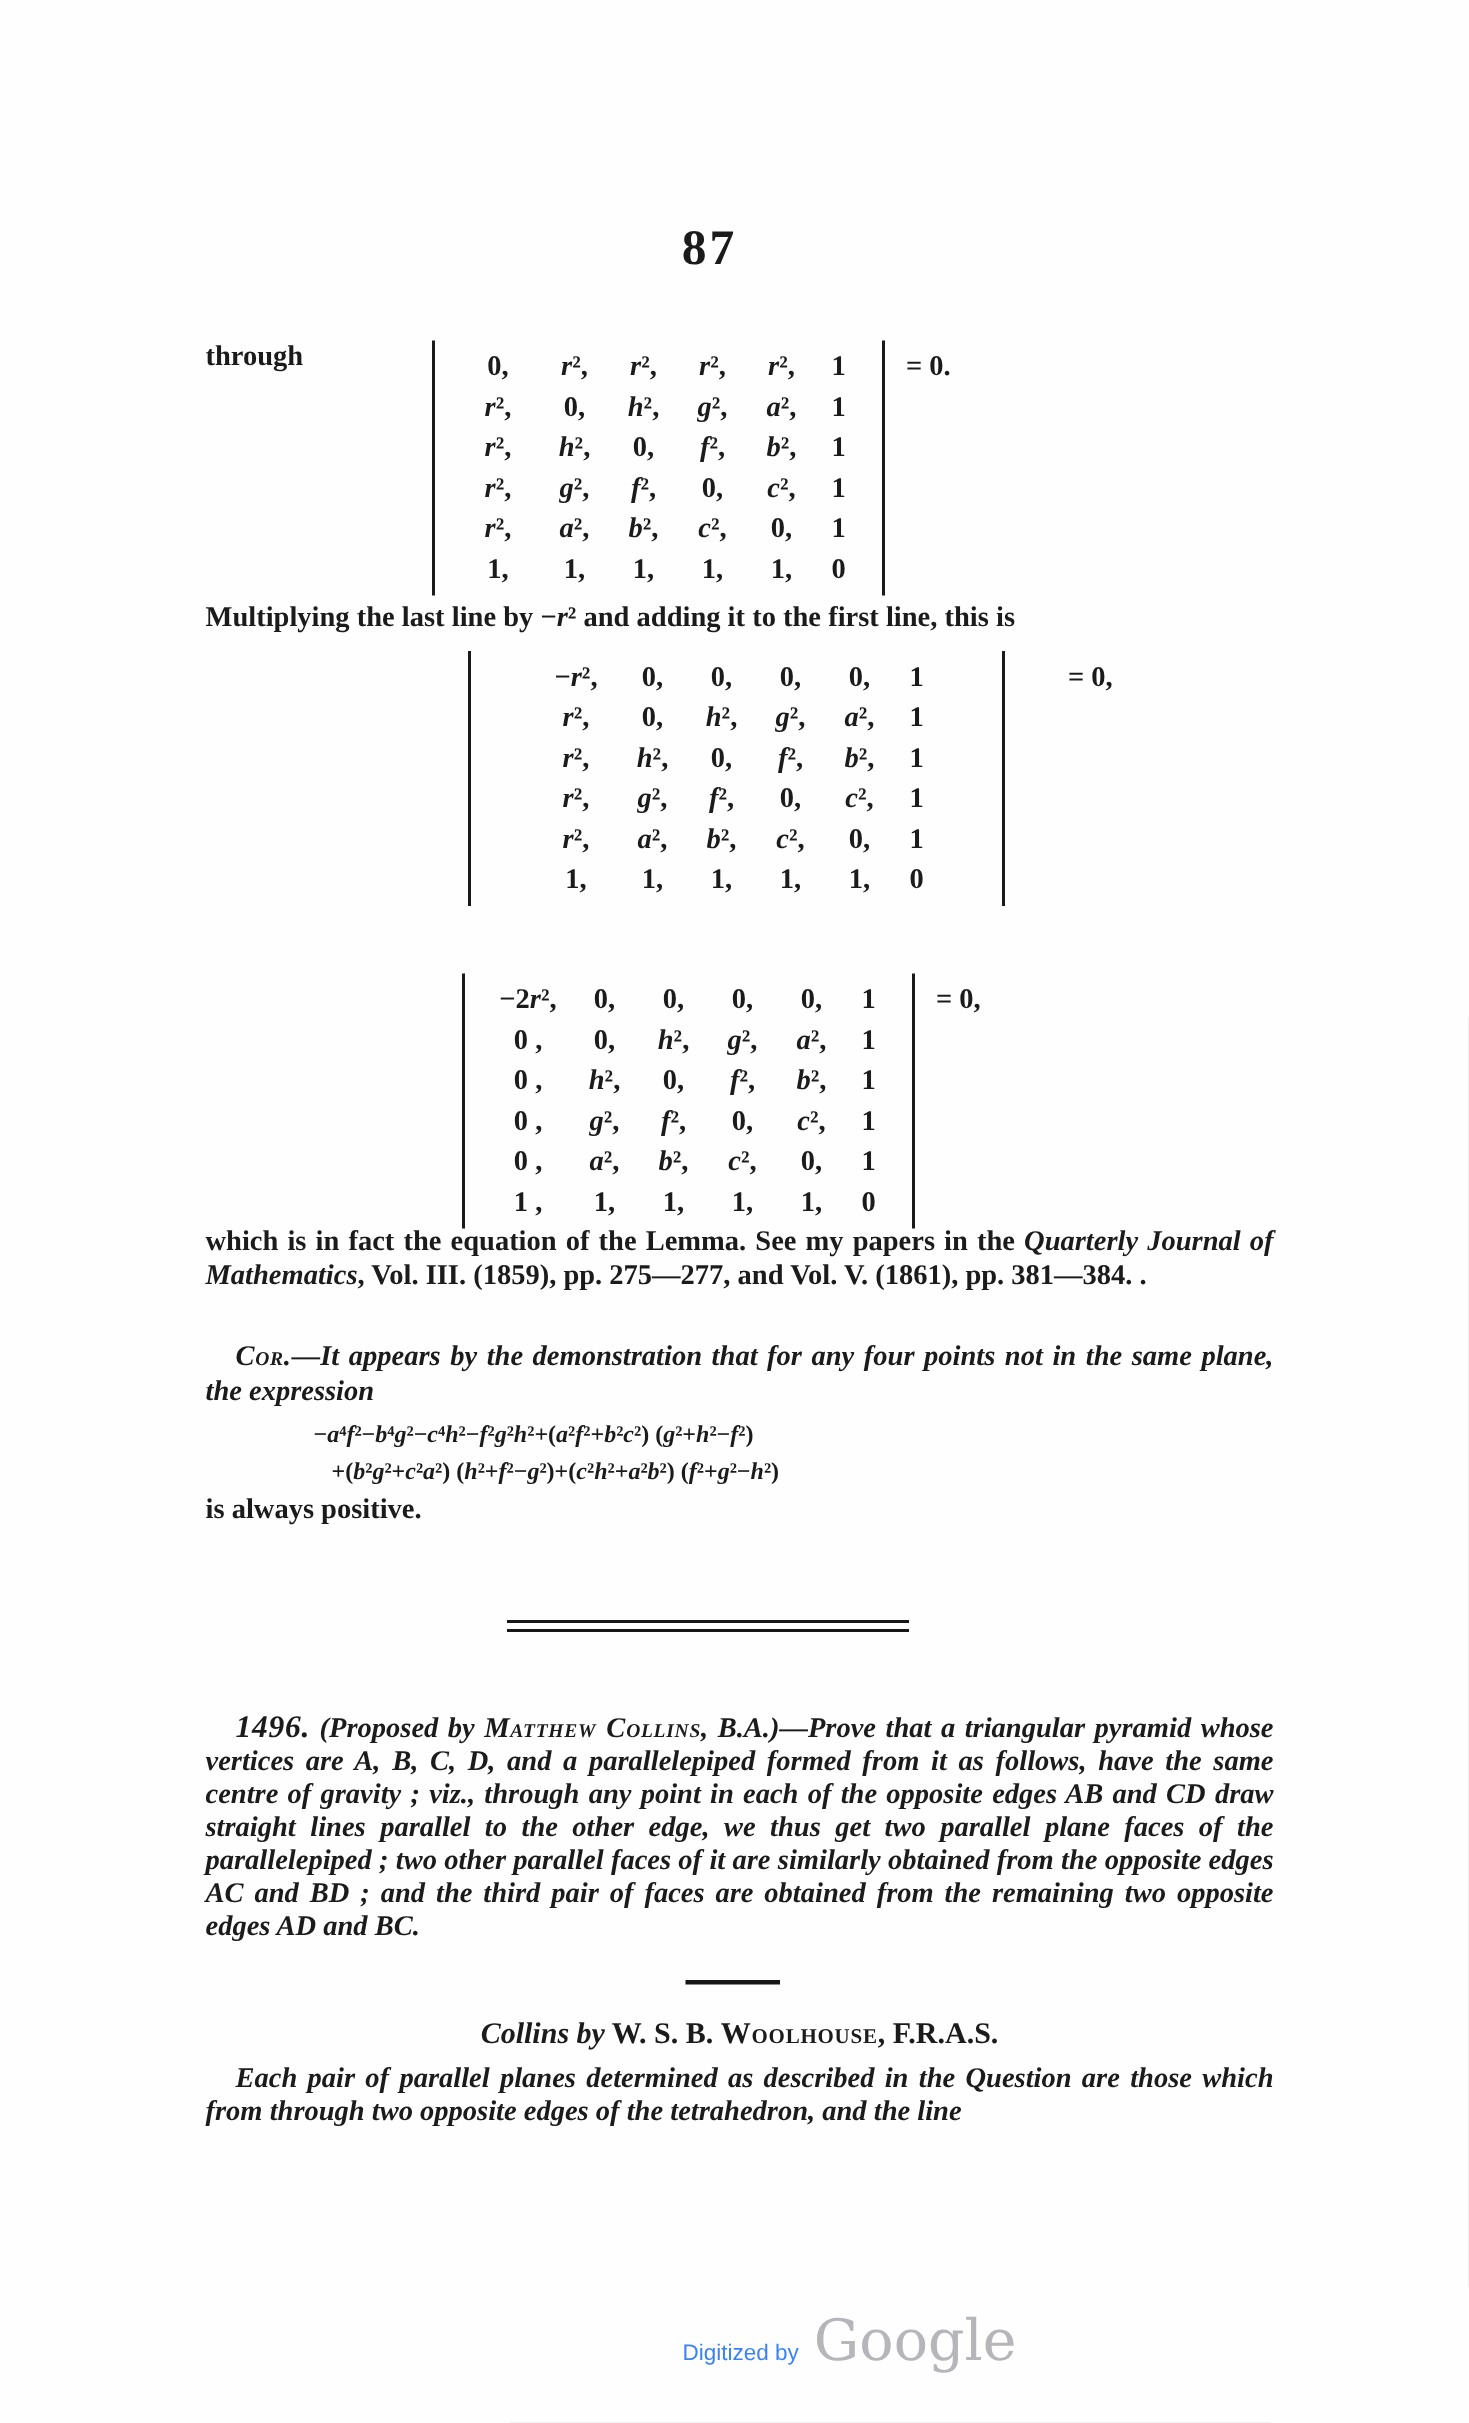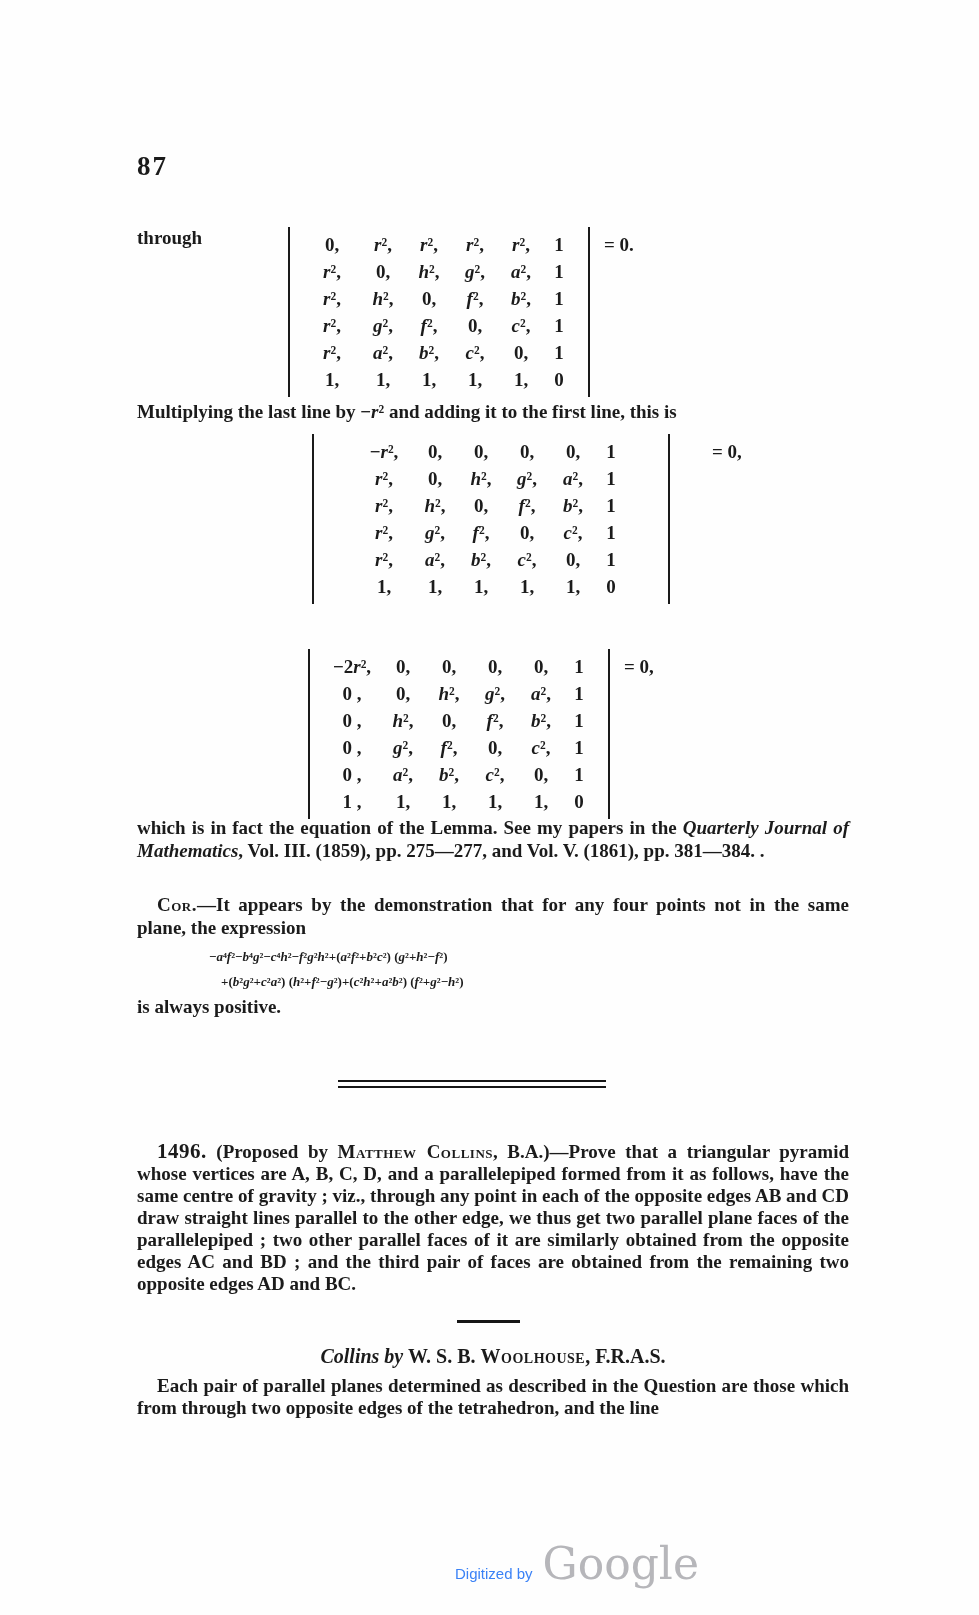--- a/index.html
+++ b/index.html
@@ -3,56 +3,56 @@
 <meta charset="utf-8">
 <style>
   html,body{margin:0;padding:0;background:#e8e8e8;}
   .page{
     position:relative;width:979px;height:1615px;background:#fefefe;
     font-family:"Liberation Serif","DejaVu Serif",serif;
     font-weight:700;color:#1b1b1b;overflow:hidden;
   }
   .txt{position:absolute;font-size:19px;line-height:23px;}
   .just{text-align:justify;}
-  .indent{text-indent:20px;}
+  .indent{text-indent:20px;font-style:italic;}
   .seg-italic{font-style:italic;}
   .seg-smallcaps{font-variant:small-caps;letter-spacing:0.5px;}
   .seg-bold{font-weight:700;font-size:21px;letter-spacing:0.5px;}
   .seg-math i{font-style:italic;}
   i{font-style:italic;}
 
-  .page-number{position:absolute;left:137px;top:148px;width:672px;text-align:left;
-    font-size:27px;letter-spacing:2px;line-height:36px;}
+  .page-number{position:absolute;left:137px;top:148px;width:672px;text-align:center;
+    font-size:33px;letter-spacing:2px;line-height:36px;}
 
   
   .matrix{position:absolute;display:flex;align-items:stretch;}
   .mbar{width:2px;background:#1a1a1a;}
   .mcells{display:flex;flex-direction:column;padding:4px 14px;}
   .mrow{display:flex;height:27px;line-height:27px;}
   .mcell{text-align:center;font-size:19px;white-space:pre;}
   .mcell:nth-child(1){width:56px;}
   .mcell:nth-child(n+2){width:46px;}
   .mcell:nth-child(6){width:30px;}
   .meq{margin-left:14px;line-height:27px;padding-top:4px;font-size:19px;white-space:nowrap;}
 
-  .expr{position:absolute;left:137px;top:944px;width:760px;font-size:13px;line-height:25px;}
+  .expr{position:absolute;left:137px;top:944px;width:760px;font-size:16px;line-height:25px;}
   .expr .exline1{padding-left:72px;}
   .expr .exline2{padding-left:84px;}
 
   .rule-double{position:absolute;left:338px;top:1080px;width:268px;height:4px;
     border-top:2px solid #161616;border-bottom:2px solid #161616;}
   .rule-short{position:absolute;left:457px;top:1320px;width:63px;height:3px;background:#161616;}
 
   .sol-heading{position:absolute;left:137px;top:1344px;width:712px;text-align:center;
     font-size:20px;line-height:24px;}
 
   .watermark{position:absolute;left:455px;top:1538px;display:flex;align-items:baseline;
     gap:10px;font-weight:400;}
   .wm-prefix{font-family:"Liberation Sans","DejaVu Sans",sans-serif;font-size:15px;color:#3b82f6;}
-  .wm-brand{font-family:"DejaVu Serif",serif;font-size:44px;color:#b6b6ba;}
+  .wm-brand{font-family:"DejaVu Serif",serif;font-size:38px;color:#b6b6ba;}
 </style>
 </head>
 <body>
 
 <div class="page">
 
   <div class="page-number">87</div>
 
   <div class="txt" style="left:137px;top:226px;">through</div>
 

